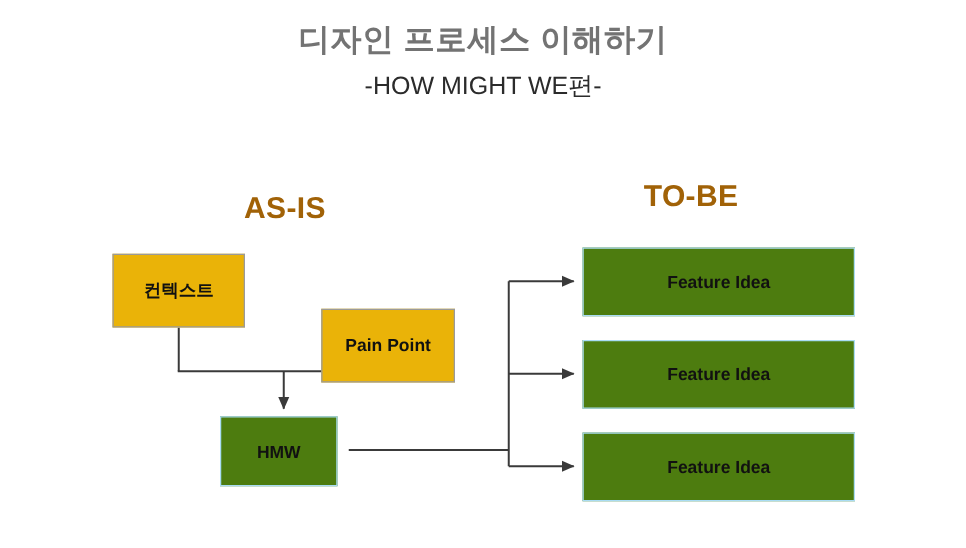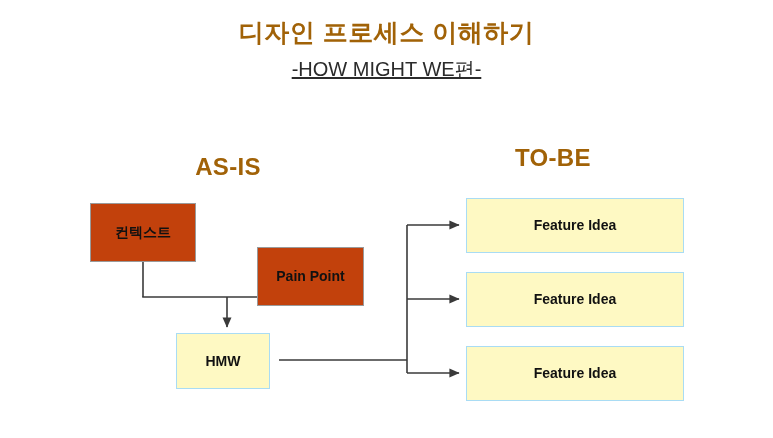--- a/index.html
+++ b/index.html
@@ -23,31 +23,30 @@
     top: 0;
     width: 773px;
     text-align: center;
   }
   #main-title {
     margin: 0;
     padding-top: 19px;
     font-size: 25px;
     font-weight: 700;
     letter-spacing: 0.5px;
-    color: #a16207;
+    color: #737373;
     line-height: 1.1;
   }
   #subtitle {
     margin: 0;
     padding-top: 11px;
     font-size: 20px;
     font-weight: 400;
     color: #2b2b2b;
     line-height: 1.1;
-    text-decoration: underline;
   }
 
   
   .section-heading {
     position: absolute;
     font-size: 24px;
     font-weight: 700;
     letter-spacing: 0.3px;
     color: #a16207;
     white-space: nowrap;
@@ -72,25 +71,25 @@
     align-items: center;
     justify-content: center;
     box-sizing: border-box;
     font-size: 14px;
     font-weight: 700;
     color: #111111;
     text-align: center;
     line-height: 1.2;
   }
   .node-gray {
-    background: #c2410c;
+    background: #eab308;
     border: 1px solid #9a9a9a;
   }
   .node-blue {
-    background: #fef9c3;
+    background: #4d7c0f;
     border: 1px solid #a9dcf4;
   }
   .node-feature {
     font-weight: 700;
     font-size: 14px;
   }
 
   #node-context  { left: 90px;  top: 203px; width: 106px; height: 59px; }
   #node-painpoint{ left: 257px; top: 203px; width: 107px; height: 59px; margin-top: 44px; }
   #node-hmw      { left: 176px; top: 333px; width: 94px; height: 56px; }

